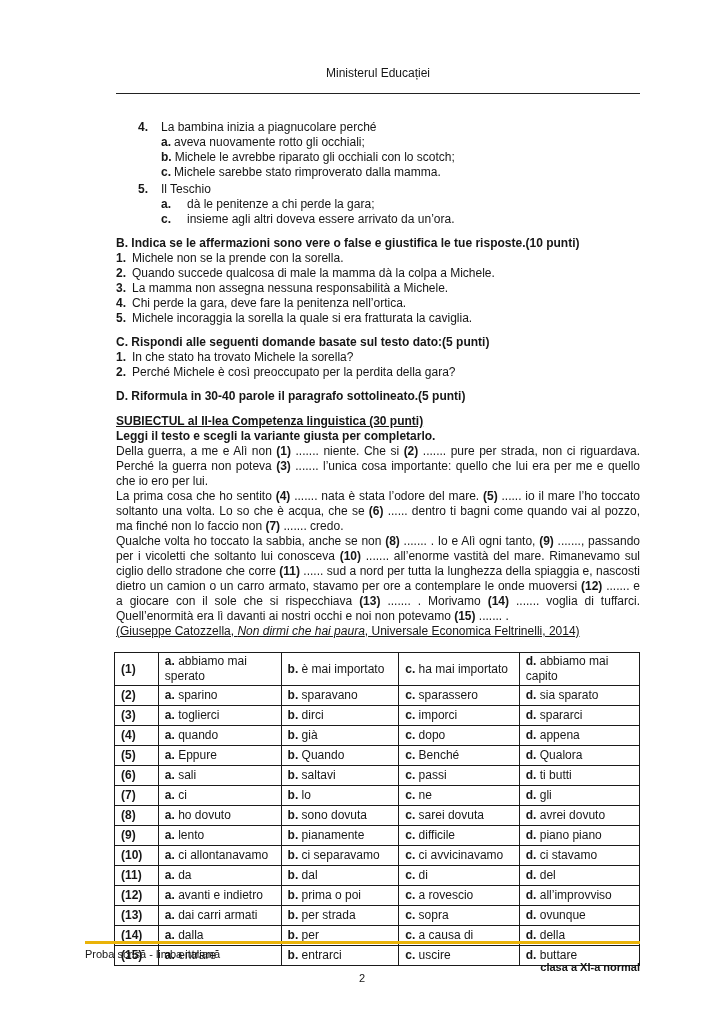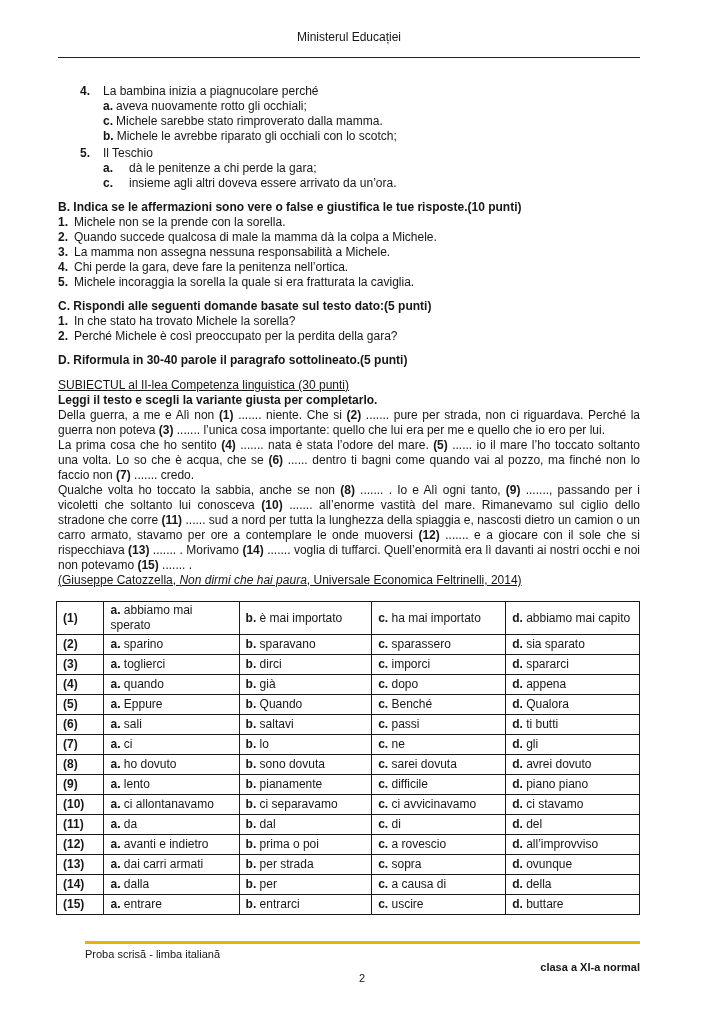--- a/index.html
+++ b/index.html
@@ -2,40 +2,40 @@
 <html><head>
 <meta charset="utf-8">
 <style>
   html, body { margin: 0; padding: 0; }
   body {
     width: 724px; height: 1024px; background: #ffffff;
     font-family: "Liberation Sans", sans-serif;
     font-size: 12px; line-height: 15px; color: #161616;
     position: relative; overflow: hidden;
   }
-  .page { position: absolute; inset: 0; padding: 30px 84px 0 58px; }
+  .page { position: absolute; inset: 0; padding: 30px 84px 0 116px; margin-top: 36px; }
 
   .header-title { text-align: center; margin-bottom: 12px; }
   .header-rule { border-top: 1px solid #222; height: 0; margin-bottom: 26px; }
 
   .q { margin-bottom: 2px; }
   .q-head { display: flex; }
   .q-num { font-weight: bold; margin-left: 22px; width: 23px; flex: none; }
   .q-options { margin-left: 45px; }
   .opt-label { font-weight: bold; }
   .q-option .opt-label { margin-right: 3px; }
   .q-options.wide .opt-label { display: inline-block; width: 26px; margin-right: 0; }
 
   .sec-head { display: flex; justify-content: flex-start; font-weight: bold; margin-top: 9px; }
   .points { flex: none; padding-right: 10px; }
 
   .item { display: flex; }
   .item-num { font-weight: bold; width: 16px; flex: none; }
 
-  .subject-head { font-weight: normal; text-decoration: underline; margin-top: 10px; }
+  .subject-head { font-weight: bold; text-decoration: underline; margin-top: 10px; }
   .instruction { font-weight: bold; }
   .para { text-align: justify; }
   .attribution { text-align: left; text-decoration: underline; }
 
   .options-table { border-collapse: collapse; margin-top: 13px; margin-left: -2px; }
   .options-table td { border: 1px solid #1a1a1a; padding: 1px 6px; height: 17px; vertical-align: middle; }
   .num-cell { width: 38px; font-weight: bold; }
   .option-cell { width: 134px; }
   .option-cell .opt-label { font-weight: bold; }
 
@@ -52,22 +52,22 @@
   <div class="header-title">Ministerul Educației</div>
   <div class="header-rule"></div>
 
   <div class="q">
     <div class="q-head">
       <span class="q-num">4.</span>
       <span>La bambina inizia a piagnucolare perché</span>
     </div>
     <div class="q-options">
       <div class="q-option"><span class="opt-label">a.</span><span>aveva nuovamente rotto gli occhiali;</span></div>
+      <div class="q-option"><span class="opt-label">b.</span><span>Michele le avrebbe riparato gli occhiali con lo scotch;</span></div>
       <div class="q-option"><span class="opt-label">c.</span><span>Michele sarebbe stato rimproverato dalla mamma.</span></div>
-      <div class="q-option"><span class="opt-label">b.</span><span>Michele le avrebbe riparato gli occhiali con lo scotch;</span></div>
     </div>
   </div>
 
   <div class="q">
     <div class="q-head">
       <span class="q-num">5.</span>
       <span>Il Teschio</span>
     </div>
     <div class="q-options wide">
       <div class="q-option"><span class="opt-label">a.</span><span>dà le penitenze a chi perde la gara;</span></div>

